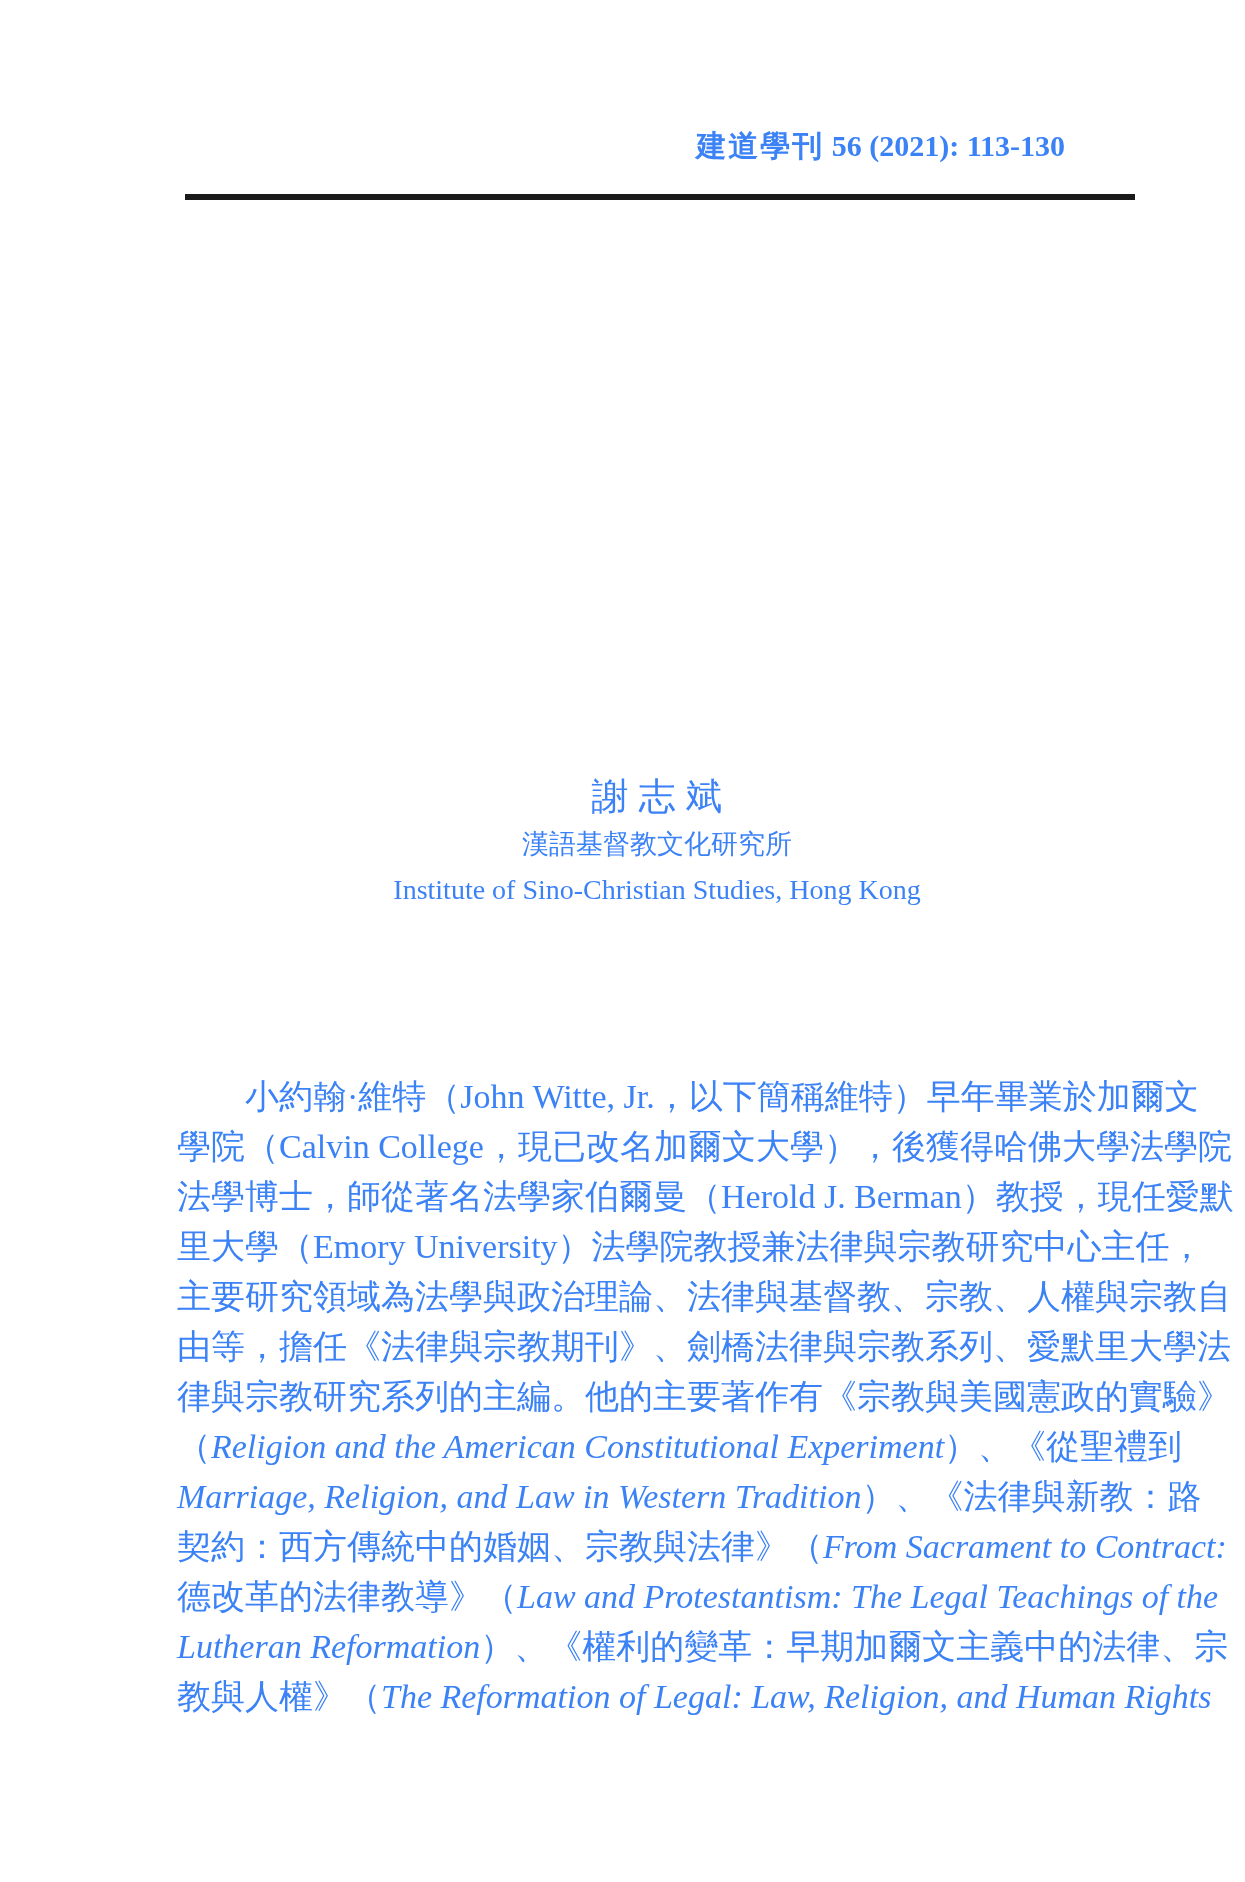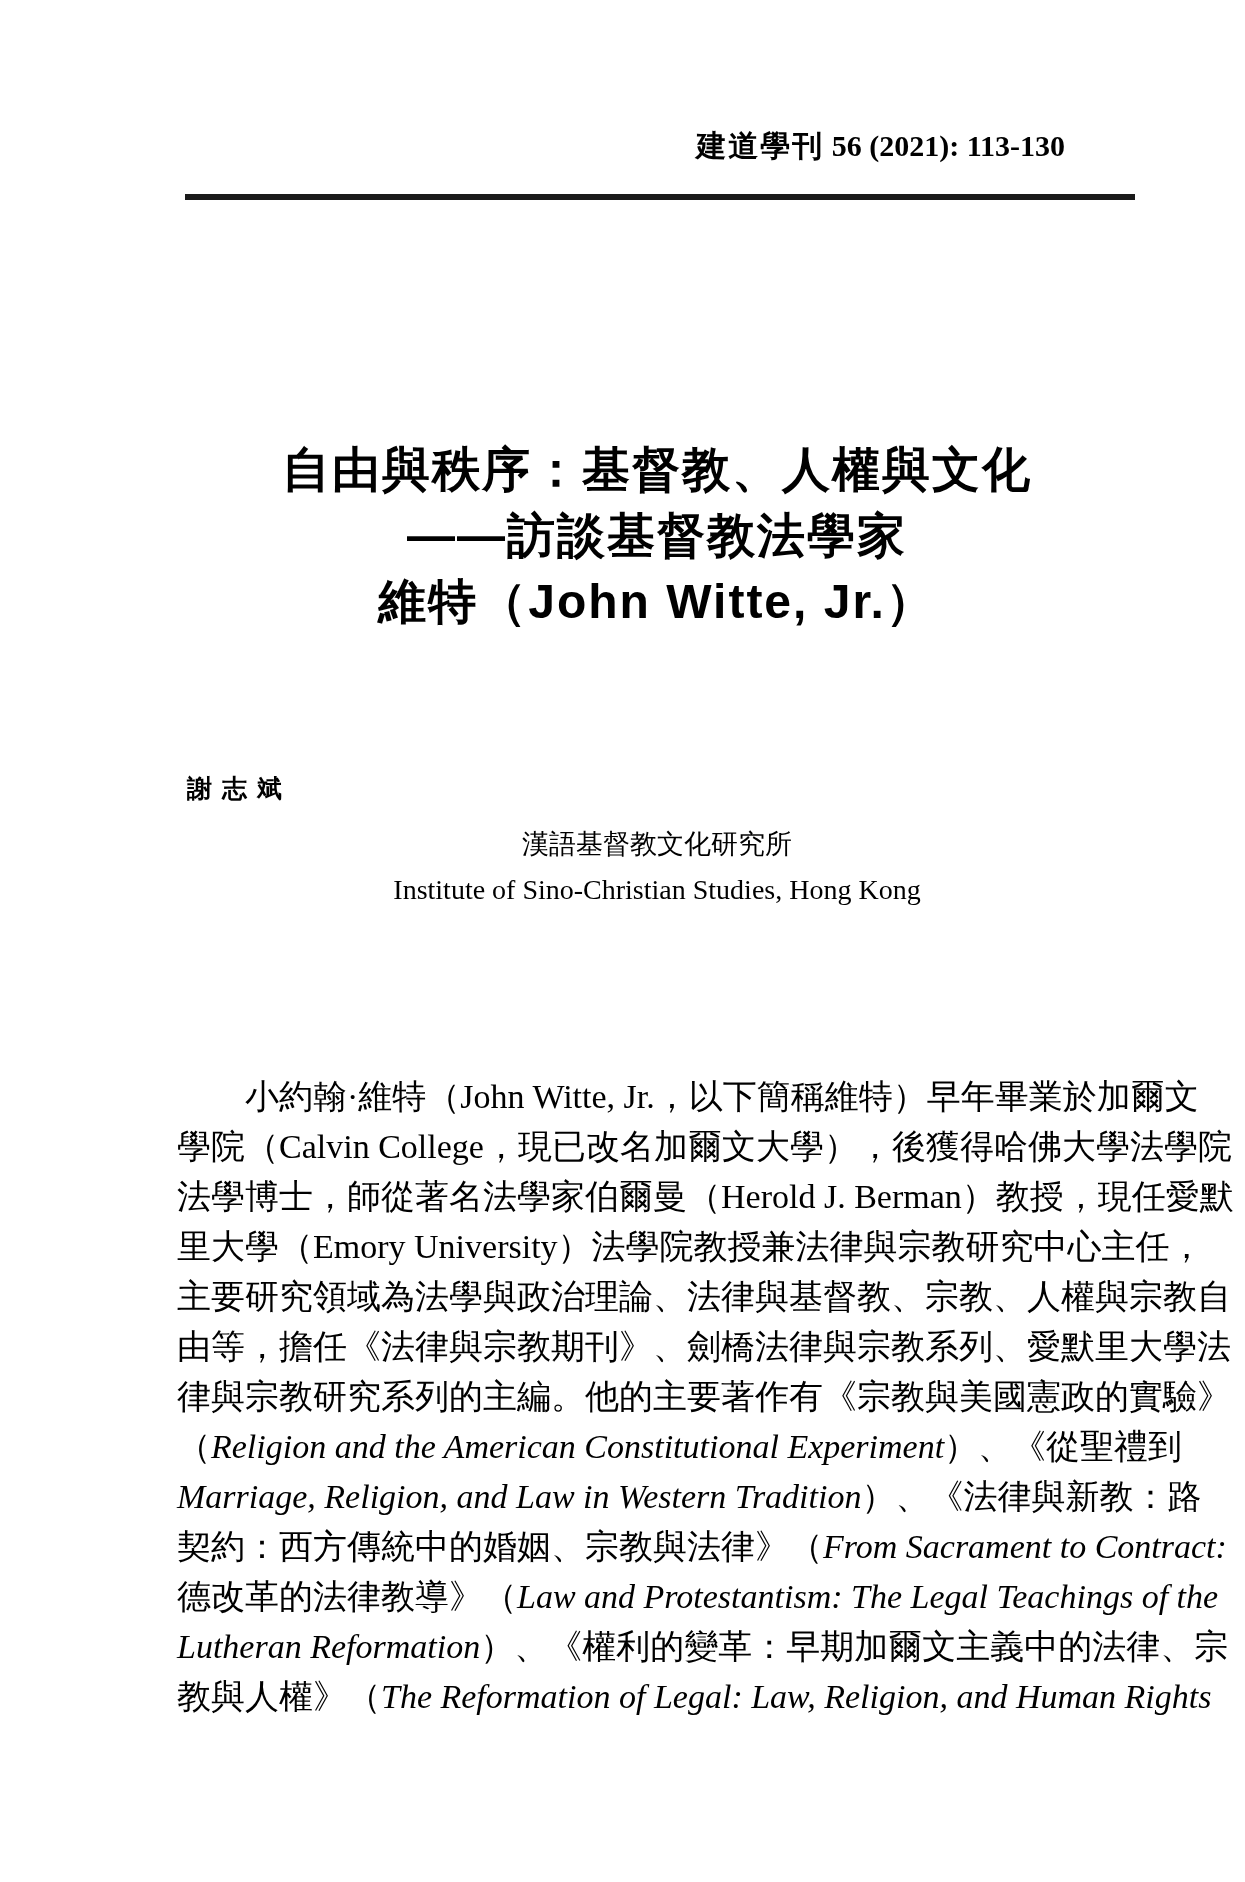--- a/index.html
+++ b/index.html
@@ -5,21 +5,21 @@
   html, body {
     margin: 0;
     padding: 0;
     background: #ffffff;
   }
   .page {
     position: relative;
     width: 1245px;
     height: 1882px;
     background: #ffffff;
-    color: #000000;
+    color: #3b82f6;
     font-family: "Liberation Serif", "DejaVu Serif", serif;
     overflow: hidden;
   }
   
   .running-head {
     position: absolute;
     top: 126px;
     left: 177px;
     width: 888px; 
     text-align: right;
@@ -53,22 +53,23 @@
     font-size: 48px;
     line-height: 66px;
     letter-spacing: 2px;
   }
   
   .author-name {
     position: absolute;
     top: 772px;
     left: 177px;
     width: 960px;
-    font-size: 25px;
-    font-weight: bold;
+    text-align: center;
+    font-size: 37px;
+    font-weight: normal;
     letter-spacing: 10px;
     text-indent: 10px; 
   }
   .affil-zh {
     position: absolute;
     top: 826px;
     left: 177px;
     width: 960px;
     text-align: center;
     font-size: 27px;
@@ -110,25 +111,20 @@
 <div class="page">
 
   <div class="running-head">
     <span class="journal-name">建道學刊</span>
     <span> </span>
     <span class="journal-issue">56 (2021): 113-130</span>
   </div>
 
   <div class="head-rule"></div>
 
-  <div class="article-title">
-    <div>自由與秩序：基督教、人權與文化</div>
-    <div>——訪談基督教法學家</div>
-    <div>維特（John Witte, Jr.）</div>
-  </div>
 
   <div class="author-name">謝志斌</div>
 
   <div class="affil-zh">漢語基督教文化研究所</div>
 
   <div class="affil-en">Institute of Sino-Christian Studies, Hong Kong</div>
 
   <div class="body-paragraph">
       <div class="body-line first"><span>小約翰·維特（John Witte, Jr.，以下簡稱維特）早年畢業於加爾文</span></div>
       <div class="body-line"><span>學院（Calvin College，現已改名加爾文大學），後獲得哈佛大學法學院</span></div>

